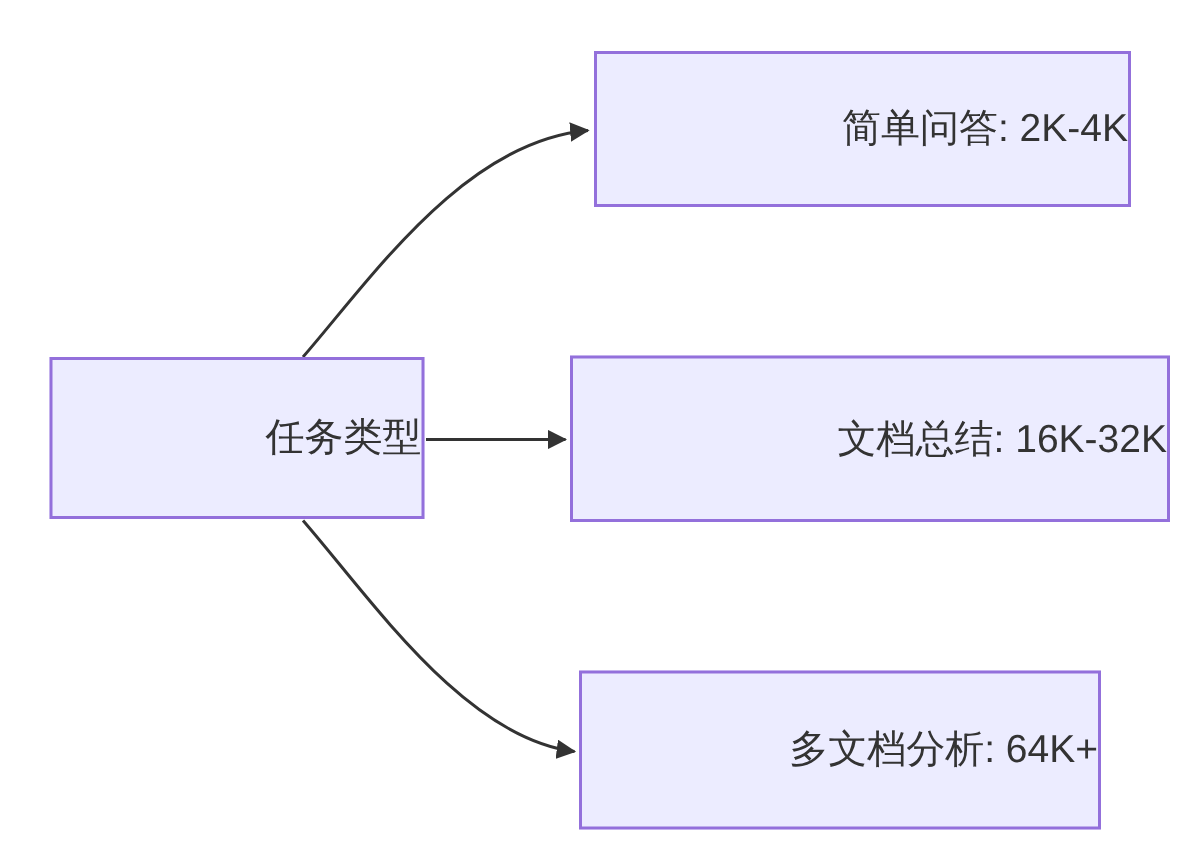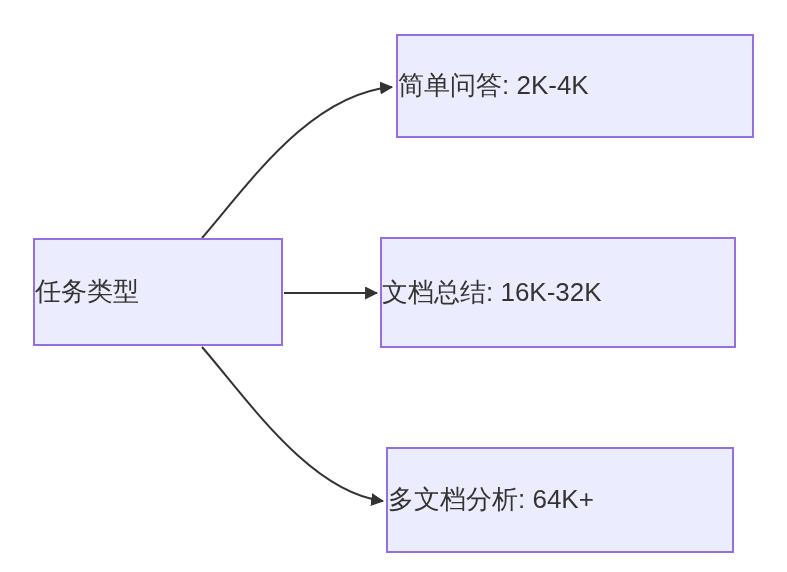--- a/index.html
+++ b/index.html
@@ -23,30 +23,30 @@
     height: 572px;
     pointer-events: none;
   }
   .node {
     position: absolute;
     box-sizing: border-box;
     background: #ECECFF;
     border: 2px solid #9370DB;
     display: flex;
     align-items: center;
-    justify-content: flex-start;
+    justify-content: flex-end;
     color: #333333;
     font-size: 26px;
     line-height: 1.3;
     text-align: center;
     white-space: nowrap;
   }
   .node-task-type        { left: 33px;  top: 238px; width: 250px; height: 108px; }
   .node-simple-qa        { left: 396px; top: 34px;  width: 358px; height: 104px; }
-  .node-doc-summary      { left: 380px; top: 237px; width: 356px; height: 111px; }
+  .node-doc-summary      { left: 380px; top: 237px; width: 400px; height: 111px; }
   .node-multi-doc        { left: 386px; top: 447px; width: 348px; height: 106px; }
   .edge-path {
     fill: none;
     stroke: #333333;
     stroke-width: 2px;
   }
 </style>
 </head>
 <body>
 

